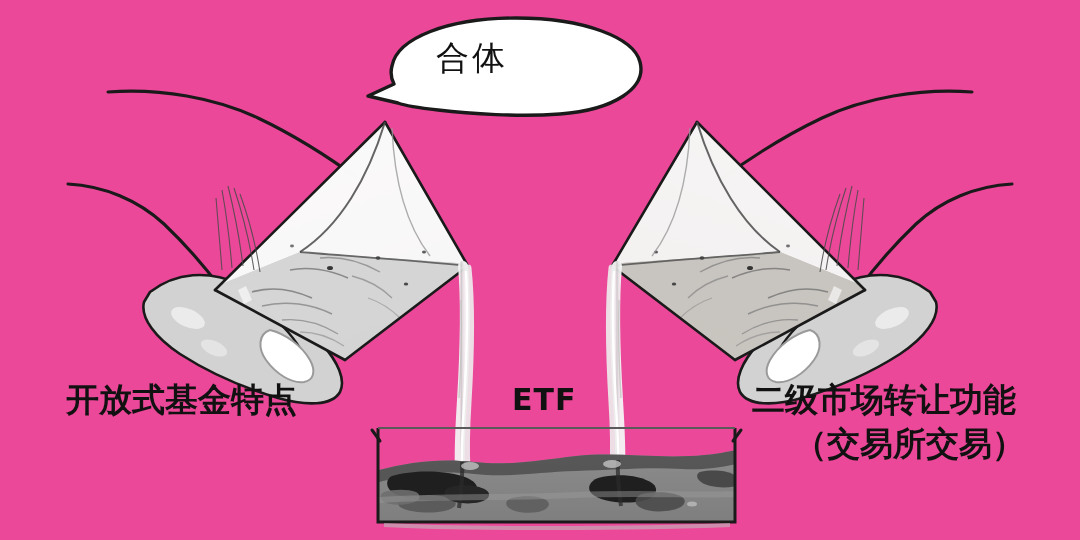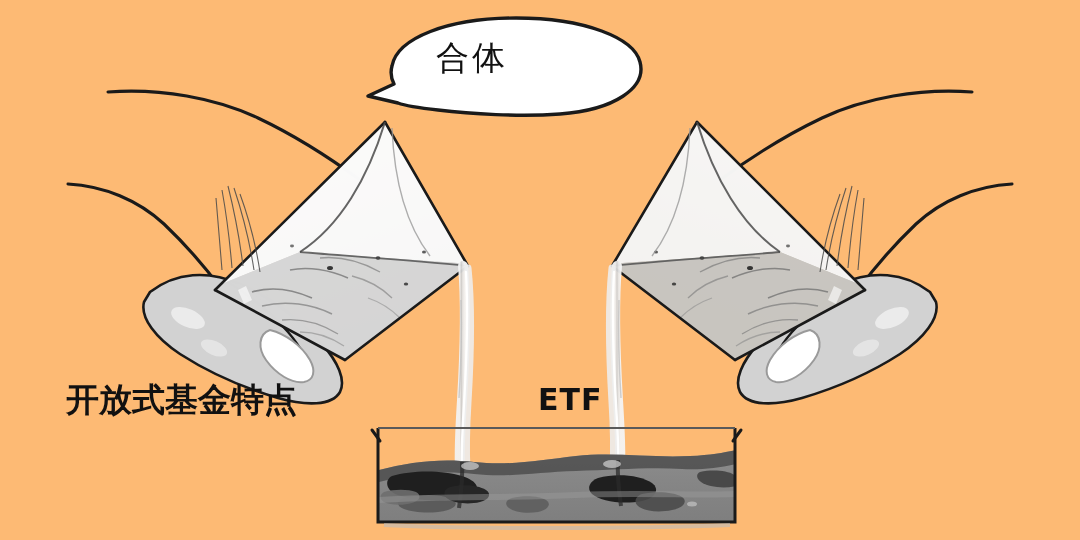--- a/index.html
+++ b/index.html
@@ -4,21 +4,21 @@
 <style>
   html, body {
     margin: 0;
     padding: 0;
     background: #ffffff;
   }
   #stage {
     position: relative;
     width: 1080px;
     height: 540px;
-    background: #fdba74;
+    background: #ec4899;
     overflow: hidden;
     font-family: "DejaVu Sans", "Liberation Sans", sans-serif;
   }
   #art {
     position: absolute;
     left: 0;
     top: 0;
     width: 1080px;
     height: 540px;
   }
@@ -43,21 +43,20 @@
     top: 378px;
   }
   #label-left .l2 { padding-left: 0px; }
   #label-right .l2 { padding-left: 42px; }
   #label-etf {
     left: 512px;
     top: 382px;
     font-size: 30px;
     font-weight: bold;
     letter-spacing: 1px;
-    margin-left: 26px;
   }
   #bubble-text {
     position: absolute;
     left: 436px;
     top: 36px;
     font-size: 33px;
     font-weight: normal;
     color: #111111;
     font-family: "DejaVu Sans", "Liberation Sans", sans-serif;
     letter-spacing: 3px;
@@ -293,14 +292,18 @@
   </svg>
 
   <div id="bubble-text">合体</div>
 
   <div class="label label-cjk" id="label-left">
     <div class="l1">开放式基金特点</div>
   </div>
 
   <div class="label" id="label-etf">ETF</div>
 
+  <div class="label label-cjk" id="label-right">
+    <div class="l1">二级市场转让功能</div>
+    <div class="l2">（交易所交易）</div>
+  </div>
 
 </div>
 
 </body></html>

